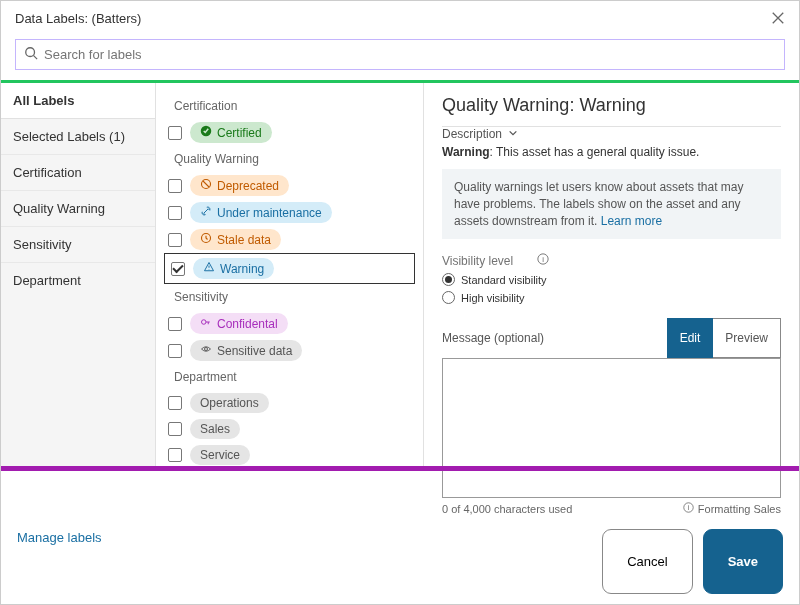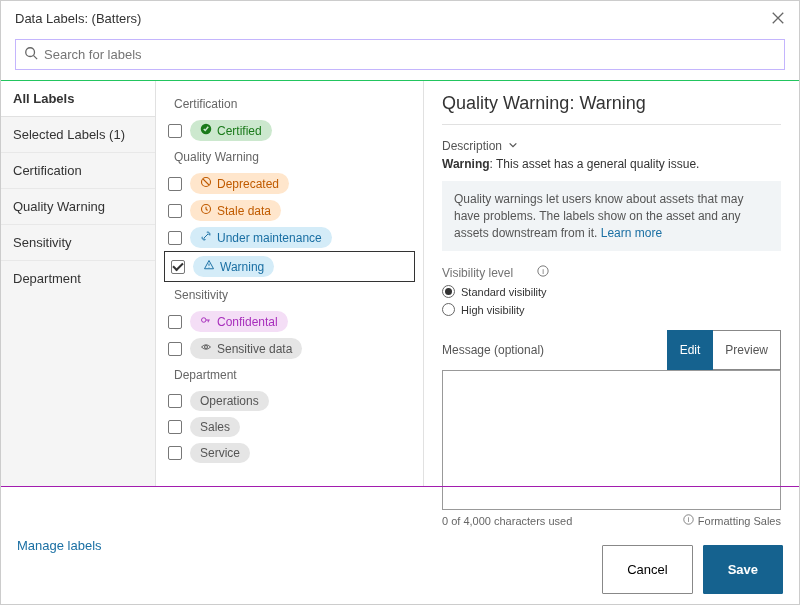--- a/index.html
+++ b/index.html
@@ -7,21 +7,21 @@
   .titlebar { display: flex; align-items: center; padding: 8px 12px 8px 14px; }
   .titlebar-title { flex: 1; font-size: 13px; color: #333; }
   .titlebar-close { width: 18px; height: 18px; display: flex; align-items: center; justify-content: center; cursor: pointer; }
   .titlebar-close svg { width: 14px; height: 14px; stroke: #666; }
 
   .search-wrap { padding: 4px 14px 10px 14px; }
   .search-box { border: 1px solid #c4b5fd; display: flex; align-items: center; padding: 6px 8px; gap: 6px; }
   .search-box svg { width: 14px; height: 14px; stroke: #666; fill: none; }
   .search-box input { border: none; outline: none; flex: 1; font-size: 13px; }
 
-  .body-row { flex: 1; display: flex; border-top: 1px solid #22c55e; min-height: 0; }
+  .body-row { flex: 1; display: flex; border-top: 3px solid #22c55e; min-height: 0; }
 
   .sidebar { width: 155px; background: #f5f5f5; border-right: 1px solid #e1e1e1; }
   .sidebar-item { padding: 10px 12px; font-size: 13px; color: #333; cursor: pointer; border-bottom: 1px solid #e8e8e8; }
   .sidebar-item.header { font-weight: 600; background: #fff; border-bottom: 1px solid #e1e1e1; }
   .sidebar-item.last { border-bottom: none; }
 
   .mid { width: 267px; padding: 10px 0 8px 0; overflow-y: auto; }
   .mid-section-title { font-size: 12px; color: #666; padding: 6px 18px 6px 18px; }
   .label-row { display: flex; align-items: center; gap: 8px; padding: 3px 12px 3px 12px; cursor: pointer; }
   .label-row.selected { border: 1px solid #333; margin: 0 8px; padding: 4px 6px; }
@@ -31,21 +31,21 @@
   .pill { display: inline-flex; align-items: center; gap: 5px; border-radius: 12px; padding: 3px 10px; font-size: 12px; }
   .pill svg { width: 12px; height: 12px; }
   .p-green { background: #cce8ce; color: #1a7a1a; }
   .p-orange { background: #ffe6cc; color: #c05b00; }
   .p-blue { background: #d4ecf8; color: #1a6fa3; }
   .p-purple { background: #f4def6; color: #a82fbc; }
   .p-grey { background: #e5e5e5; color: #555; }
 
   .detail { flex: 1; padding: 12px 18px 6px 18px; border-left: 1px solid #e1e1e1; display: flex; flex-direction: column; min-width: 0; }
   .detail-title { font-size: 18px; font-weight: 400; color: #333; padding-bottom: 10px; border-bottom: 1px solid #e1e1e1; }
-  .desc-head { display: flex; align-items: center; gap: 6px; margin-top: 14px; color: #555; font-size: 12px; cursor: pointer; }
+  .desc-head { display: flex; align-items: center; gap: 6px; color: #555; font-size: 12px; cursor: pointer; }
   .desc-head svg { width:10px; height:10px; }
   .desc-line { font-size: 12px; margin-top: 4px; }
   .desc-line b { font-weight: 600; }
   .info-box { background: #f1f4f6; padding: 10px 12px; font-size: 12px; color: #555; margin-top: 10px; line-height: 1.4; }
   .info-box .lm { color: #1a6fa3; cursor: pointer; }
 
   .vis-head { display: flex; align-items: center; gap: 24px; margin-top: 14px; font-size: 12px; color: #737373;}
   .vis-head svg { width: 12px; height: 12px; }
   .radio-row { display: flex; align-items: center; gap: 6px; margin-top: 5px; font-size: 11px; }
   .radio { width: 13px; height: 13px; border: 1px solid #666; border-radius: 50%; display: flex; align-items: center; justify-content: center; }
@@ -56,24 +56,24 @@
   .msg-tabs { display: flex; }
   .msg-tab { padding: 12px 12px; font-size: 12px; border:1px solid #888; cursor: pointer; }
   .msg-tab.active { background:#15628f; color:#fff; border-color:#15628f;}
   .msg-tab + .msg-tab { border-left: none; }
   .msg-box { flex:1; border:1px solid #999; min-height: 140px; margin-top:0; }
   .msg-foot { display:flex; align-items:center; font-size: 11px; color:#666; margin-top: 4px; }
   .msg-foot .spacer { flex:1; }
   .fg { display:flex; align-items:center; gap:4px; cursor:pointer; }
   .fg svg { width:11px; height:11px; }
 
-  .footer { border-top: 1px solid #a21caf; padding: 10px 16px; display: flex; align-items: center; }
+  .footer { border-top: 5px solid #a21caf; padding: 10px 16px; display: flex; align-items: center; }
   .footer .ml { color: #1a6fa3; cursor: pointer; font-size: 13px; }
   .footer .spacer { flex: 1; }
-  .btn { padding: 16px 24px; font-size: 13px; border: 1px solid #888; background: #fff; cursor: pointer; border-radius: 1px; margin-top: 48px; }
+  .btn { padding: 24px 24px; font-size: 13px; border: 1px solid #888; background: #fff; cursor: pointer; border-radius: 9px; margin-top: 48px; }
   .btn + .btn { margin-left: 10px; }
   .btn.primary { background: #15628f; color: #fff; border-color: #15628f; font-weight: 600;}
 </style>
 </head>
 <body>
 
 <div class="titlebar">
   <div class="titlebar-title">Data Labels: (Batters)</div>
   <div class="titlebar-close">
     <svg viewBox="0 0 16 16">
@@ -124,35 +124,35 @@
       <span class="pill p-orange">
         <span><svg viewBox="0 0 16 16">
               <circle cx="8" cy="8" r="6" fill="none" stroke="#c05b00" stroke-width="1.5"></circle>
               <path d="M4 4 L12 12" stroke="#c05b00" stroke-width="1.5"></path>
             </svg></span>
         <span>Deprecated</span>
       </span>
     </div>
     <div class="label-row">
       <span class="chk"></span>
+      <span class="pill p-blue">
+        <span><svg viewBox="0 0 16 16">
+              <path d="M5 11 L11 5 M9 3 A3 3 0 0 1 13 7 L11 5 M3 9 A3 3 0 0 0 7 13 L5 11" fill="none" stroke="#1a6fa3" stroke-width="1.3"></path>
+            </svg></span>
+        <span>Under maintenance</span>
+      </span>
+    </div>
+    <div class="label-row">
+      <span class="chk"></span>
       <span class="pill p-orange">
         <span><svg viewBox="0 0 16 16">
               <circle cx="8" cy="8" r="6" fill="none" stroke="#c05b00" stroke-width="1.5"></circle>
               <path d="M8 5 V8 L10 10" stroke="#c05b00" stroke-width="1.5" fill="none"></path>
             </svg></span>
         <span>Stale data</span>
-      </span>
-    </div>
-    <div class="label-row">
-      <span class="chk"></span>
-      <span class="pill p-blue">
-        <span><svg viewBox="0 0 16 16">
-              <path d="M5 11 L11 5 M9 3 A3 3 0 0 1 13 7 L11 5 M3 9 A3 3 0 0 0 7 13 L5 11" fill="none" stroke="#1a6fa3" stroke-width="1.3"></path>
-            </svg></span>
-        <span>Under maintenance</span>
       </span>
     </div>
     <div class="label-row selected">
       <span class="chk checked"></span>
       <span class="pill p-blue">
         <span><svg viewBox="0 0 16 16">
               <path d="M8 2 L14 13 H2 Z" fill="none" stroke="#1a6fa3" stroke-width="1.3"></path>
               <path d="M8 6 V9 M8 11 V11.5" stroke="#1a6fa3" stroke-width="1.3"></path>
             </svg></span>
         <span>Warning</span>

